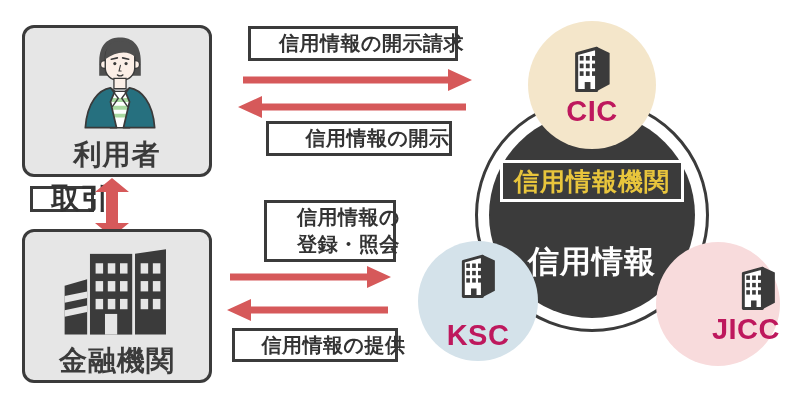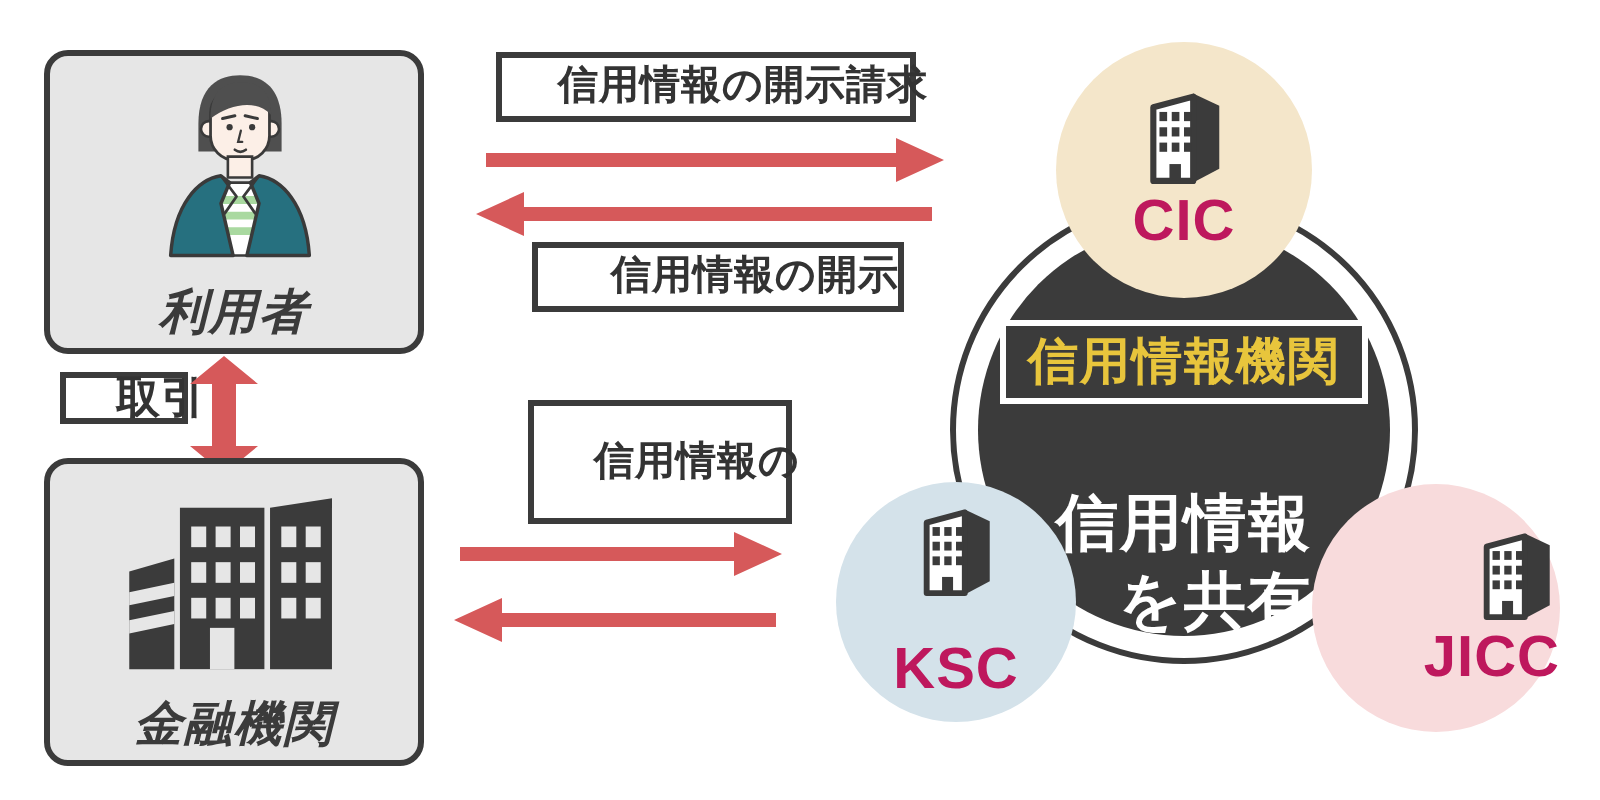--- a/index.html
+++ b/index.html
@@ -9,21 +9,21 @@
   }
   .abs{position:absolute;}
 
   
   .actor-box{
     background:#e6e6e6;border:3px solid #3b3b3b;border-radius:12px;
     box-sizing:border-box;display:flex;flex-direction:column;align-items:center;
   }
   .actor-label{
     position:absolute;left:0;right:0;bottom:5px;text-align:center;
-    font-size:24px;font-weight:bold;color:#3b3b3b;letter-spacing:1px;line-height:1;font-style:italic;
+    font-size:28px;font-weight:bold;color:#3b3b3b;letter-spacing:1px;line-height:1;
   }
 
   
   .tag-box{
     background:#ffffff;border:3px solid #3b3b3b;box-sizing:border-box;
     display:flex;flex-direction:column;align-items:center;justify-content:center;
     font-size:20px;font-weight:bold;color:#333;letter-spacing:0.5px;line-height:1.35;
     white-space:nowrap;
     padding-left:37px;
   }
@@ -89,21 +89,21 @@
       <path d="M49,76 h22 M49.5,85 h21 M50,94 h20" stroke="#a9d9a0" stroke-width="4.5" fill="none"></path>
 
       <path d="M20,108 C22,78 36,64 49,62 L54,66 L49,78 L56,108 Z" fill="#26707f" stroke="#3a3a3a" stroke-width="2" stroke-linejoin="round"></path>
       <path d="M100,108 C98,78 84,64 71,62 L66,66 L71,78 L64,108 Z" fill="#26707f" stroke="#3a3a3a" stroke-width="2" stroke-linejoin="round"></path>
       <path d="M49,62 L58,74 L51,84" fill="none" stroke="#3a3a3a" stroke-width="1.6" stroke-linejoin="round"></path>
       <path d="M71,62 L62,74 L69,84" fill="none" stroke="#3a3a3a" stroke-width="1.6" stroke-linejoin="round"></path>
     </svg>
     <div class="actor-label">利用者</div>
   </div>
 
-  <div class="abs tag-box" style="left:30px;top:186px;width:64px;height:26px;font-size:22px;">
+  <div class="abs tag-box" style="left:30px;top:186px;width:64px;height:26px;font-size:29px;">
     <span>取引</span>
   </div>
   <svg class="abs" style="left:95px;top:178px;" width="34" height="59" viewBox="0 0 34 59">
     <polygon points="17,0 34,14 23,14 23,45 34,45 17,59 0,45 11,45 11,14 0,14" fill="#d6595a"></polygon>
   </svg>
 
   <div class="abs actor-box" style="left:22px;top:229px;width:190px;height:154px;">
     <svg class="abs" style="left:34px;top:8px;" width="122" height="100" viewBox="0 0 130 105">
       <polygon points="6,48 30,41 30,100 6,100" fill="#3b3b3b"></polygon>
       <polygon points="6,59 30,54 30,61 6,66" fill="#e6e6e6"></polygon>
@@ -140,34 +140,37 @@
   </svg>
   <svg class="abs" style="left:238px;top:96px;" width="228" height="22" viewBox="0 0 228 22">
     <polygon points="228,7.5 24,7.5 24,0 0,11 24,22 24,14.5 228,14.5" fill="#d6595a"></polygon>
   </svg>
   <div class="abs tag-box" style="left:266px;top:121px;width:186px;height:35px;">
     <span>信用情報の開示</span>
   </div>
 
   <div class="abs tag-box small" style="left:240px;top:200px;width:132px;height:62px;">
     <span>信用情報の</span>
+    <span>登録・照会</span>
   </div>
   <svg class="abs" style="left:230px;top:266px;" width="161" height="22" viewBox="0 0 161 22">
     <polygon points="0,7.5 137,7.5 137,0 161,11 137,22 137,14.5 0,14.5" fill="#d6595a"></polygon>
   </svg>
   <svg class="abs" style="left:227px;top:299px;" width="161" height="22" viewBox="0 0 161 22">
     <polygon points="161,7.5 24,7.5 24,0 0,11 24,22 24,14.5 161,14.5" fill="#d6595a"></polygon>
   </svg>
+  <div class="abs tag-box" style="left:232px;top:328px;width:166px;height:34px;">
+    <span>信用情報の提供</span>
+  </div>
 
   <div class="abs hub-outer">
     <div class="hub-inner">
       <div class="hub-badge">信用情報機関</div>
       <div class="hub-caption">
         <span>信用情報</span><br>
-        <span>を共有</span>
       </div>
     </div>
   </div>
 
   <div class="abs sat sat-cic">
     <svg width="46" height="50" viewBox="0 0 60 64">
       <polygon points="36,3 53,11 53,52 36,61" fill="#3b3b3b"></polygon>
       <polygon points="10,12 36,5 36,60 10,60" fill="#ffffff" stroke="#3b3b3b" stroke-width="4" stroke-linejoin="round"></polygon>
       <g fill="#3b3b3b">
         <rect x="14" y="15" width="5" height="6"></rect>

